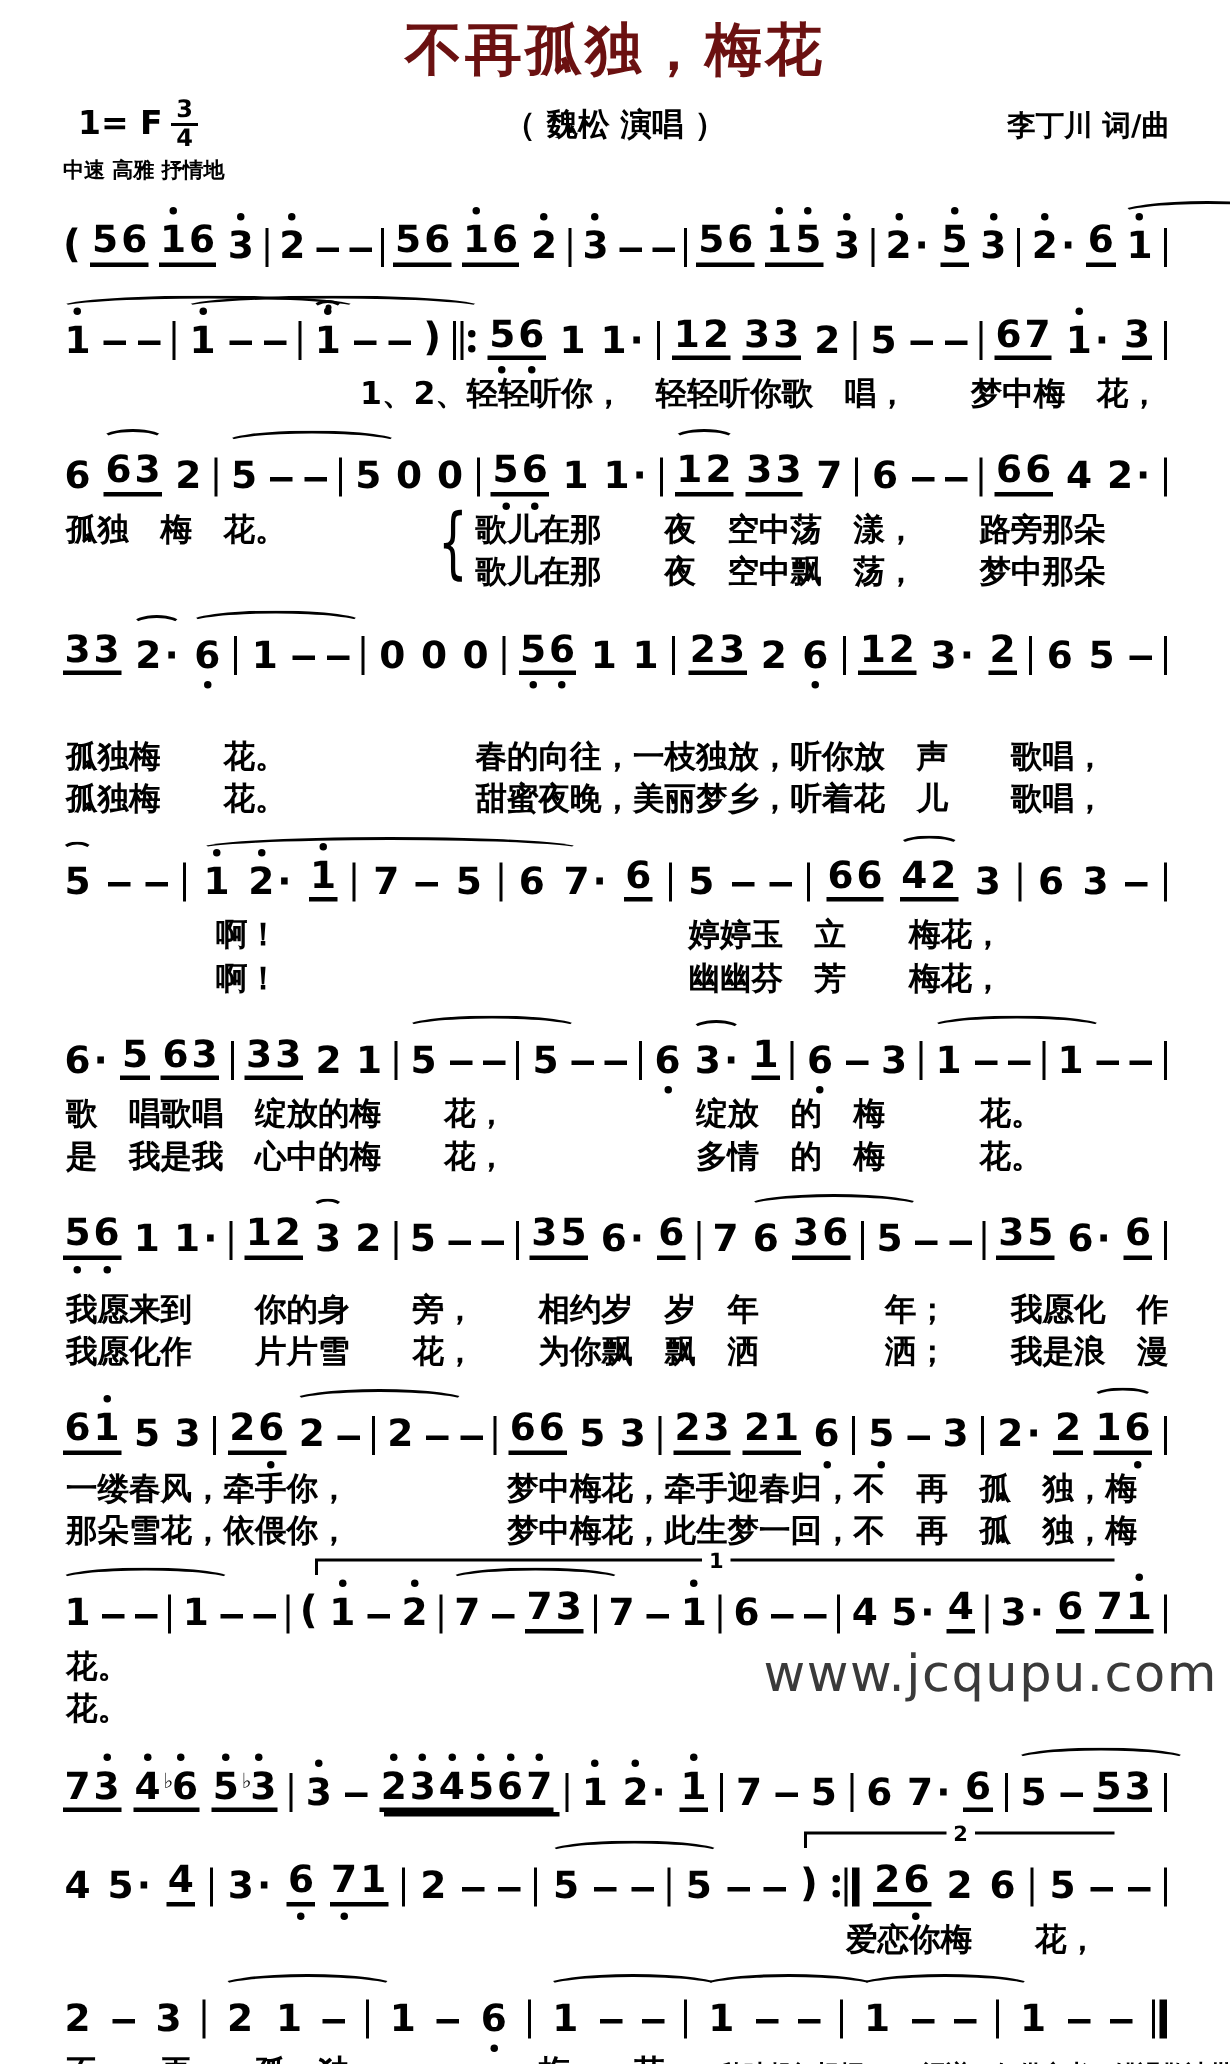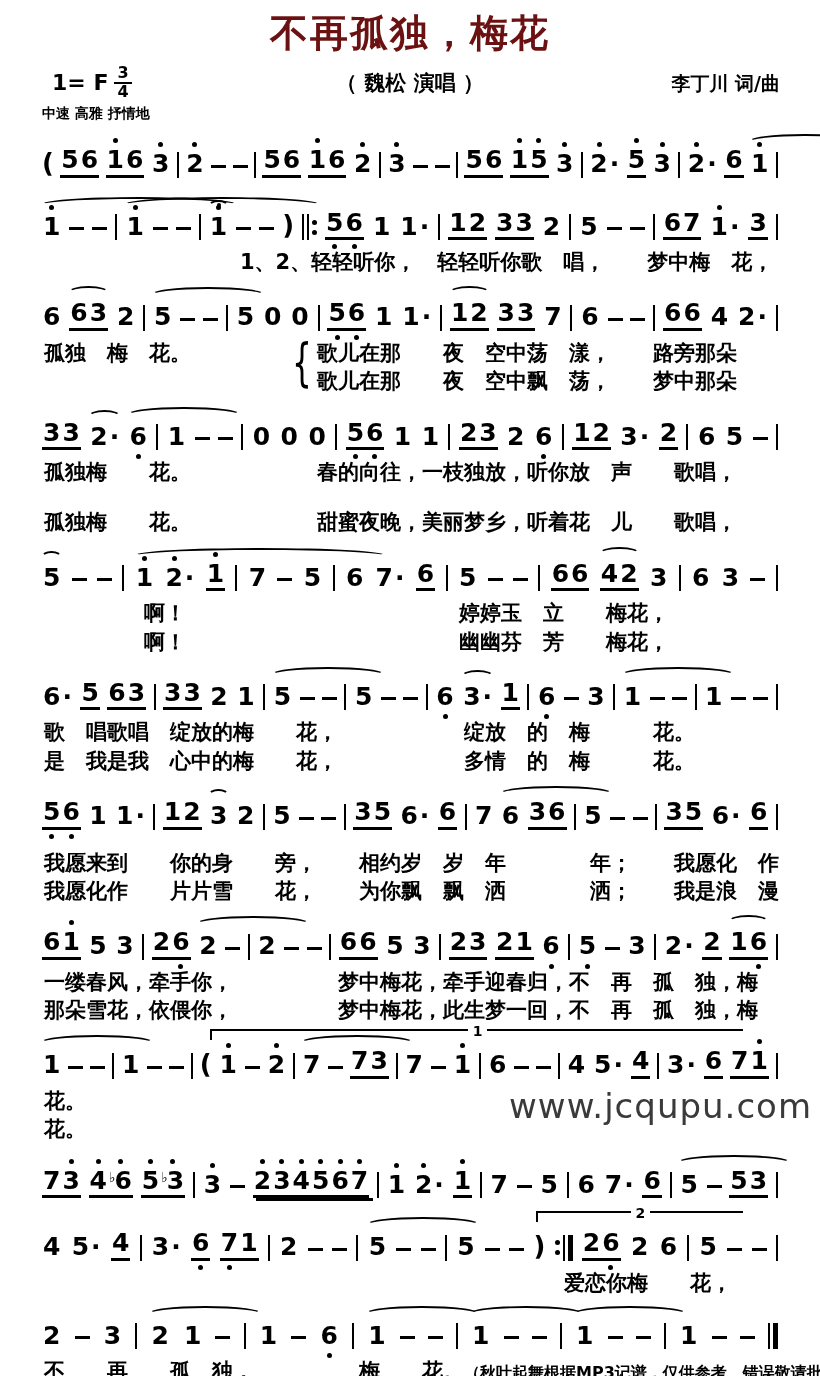--- a/index.html
+++ b/index.html
@@ -38,21 +38,21 @@
   .fdot{position:absolute;top:-10px;left:50%;margin-left:-2px;width:4px;height:4px;background:#000;border-radius:50%;}
   .volta{position:absolute;top:2px;height:12px;display:flex;align-items:flex-start;}
   .vtick{width:2px;height:11px;background:#000;}
   .vln{flex:1;height:2px;background:#000;}
   .vnum{font-size:14px;line-height:1;margin-top:-5px;padding:0 5px;font-weight:bold;}
   .lyrics{position:relative;}
   .lyr{font-weight:bold;font-size:21px;line-height:1.35;white-space:pre;}
   .lyr-note{font-size:16px;}
   .brace{position:absolute;top:-5px;font-size:52px;line-height:1.1;font-weight:400;transform:scaleX(.6);transform-origin:left center;}
   .site{text-align:center;font-weight:bold;font-size:22px;margin-top:8px;}
-  .watermark{position:absolute;right:8px;bottom:14px;font-size:34px;letter-spacing:1px;}
+  .watermark{position:absolute;right:8px;bottom:4px;font-size:34px;letter-spacing:1px;}
 </style>
 </head>
 <body>
 
 <div class="sheet">
   <h1 class="h-title" style="color: rgb(107, 17, 17);">不再孤独，梅花</h1>
   <div class="h-meta">
     <div class="key">
       <span>1= F</span>
       <span class="frac">
@@ -425,22 +425,22 @@
           </span>
           <span class="unit note">
             <span class="ch">5</span>
           </span>
           <i class="dash"></i>
           <span class="unit bar">
             <i class="vbar"></i>
           </span>
         </div>
         <div class="lyrics">
-          <div class="lyr" style="padding-left: 4px;"><span>孤独梅　　花。　　　　　　春的向往，一枝独放，听你放　声　　歌唱，</span></div>
-          <div class="lyr" style="padding-left: 4px; margin-top: 22px;"><span>孤独梅　　花。　　　　　　甜蜜夜晚，美丽梦乡，听着花　儿　　歌唱，</span></div>
+          <div class="lyr" style="padding-left: 4px; margin-top: 32px;"><span>孤独梅　　花。　　　　　　春的向往，一枝独放，听你放　声　　歌唱，</span></div>
+          <div class="lyr" style="padding-left: 4px;"><span>孤独梅　　花。　　　　　　甜蜜夜晚，美丽梦乡，听着花　儿　　歌唱，</span></div>
         </div>
       </div>
       <div class="system">
         <div class="mline">
           <span class="unit note">
             <span class="ch">5</span>
             <i class="arc caret"></i>
           </span>
           <i class="dash"></i>
           <i class="dash"></i>

